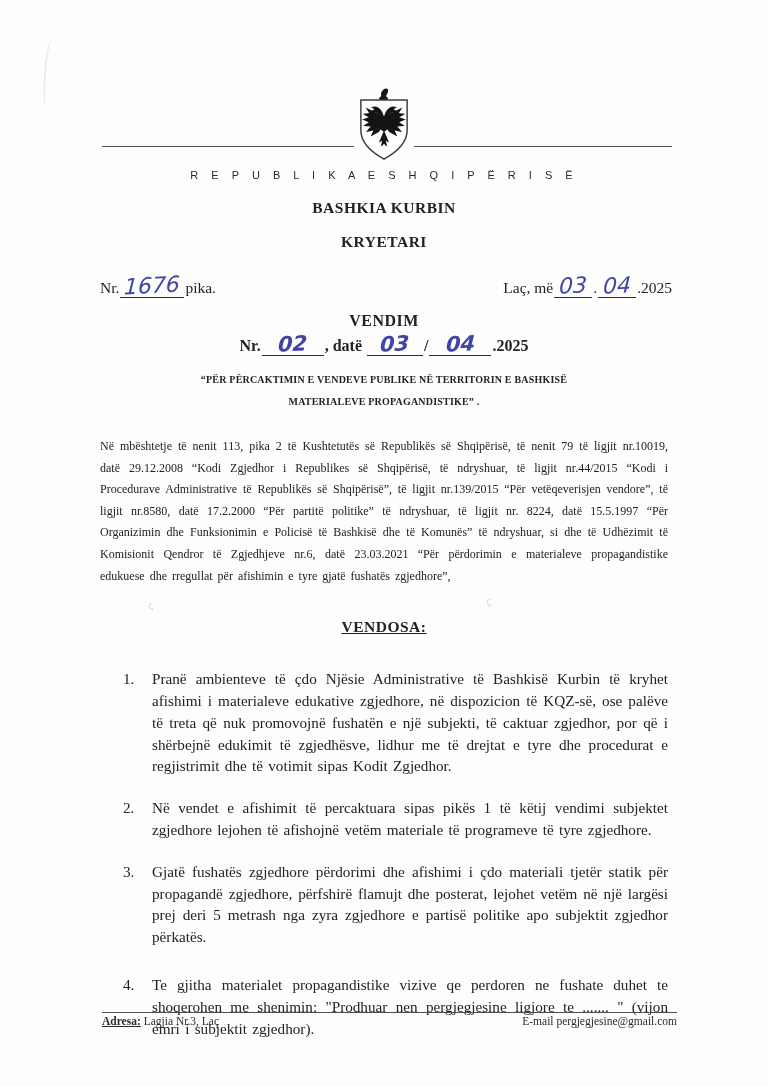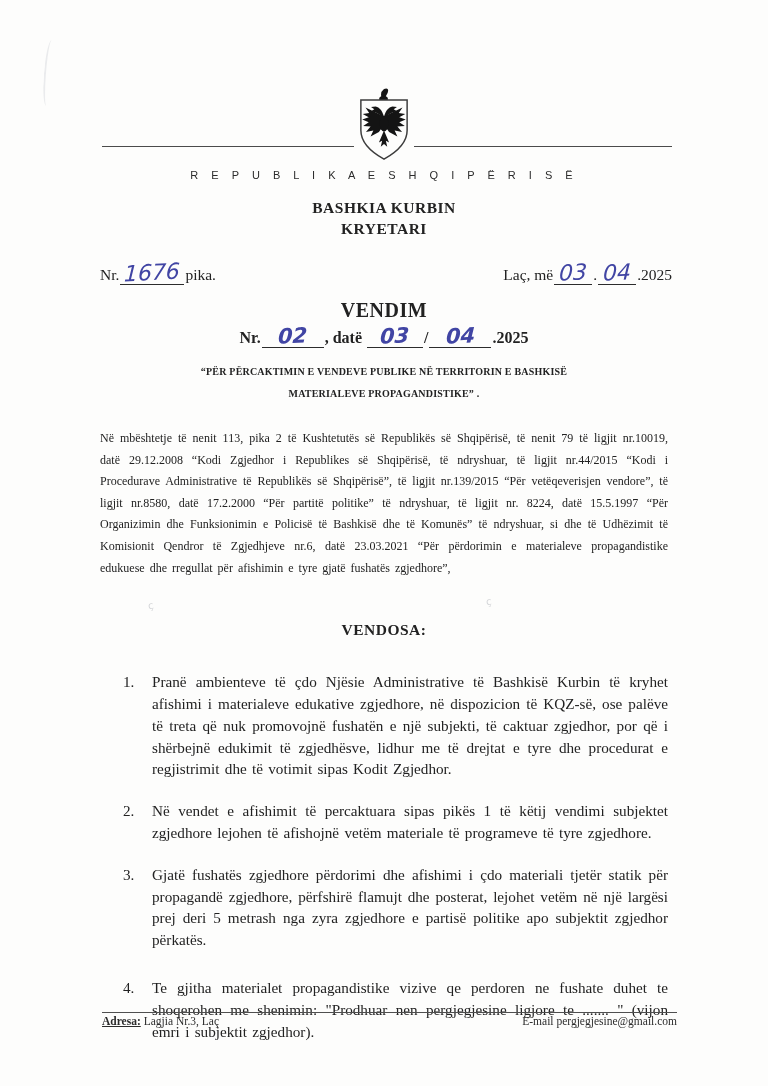--- a/index.html
+++ b/index.html
@@ -33,21 +33,21 @@
   .emblem{
     position:relative;display:inline-block;width:60px;height:74px;
     background:#fdfdfc;z-index:2;line-height:0;
   }
   .republic{
     margin-top:3px;
     font-family:"Liberation Sans",sans-serif;
     font-weight:normal;font-size:11px;letter-spacing:5px;color:#2b2b2b;
   }
   .municipality{margin-top:18px;font-weight:bold;font-size:15.5px;letter-spacing:.5px;}
-  .office{margin-top:3px;font-weight:bold;font-size:15.5px;letter-spacing:.5px;}
+  .office{margin-top:16px;font-weight:bold;font-size:15.5px;letter-spacing:.5px;}
 
   
   .hw{
     font-family:"DejaVu Sans",sans-serif;
     font-style:italic;
     color:#4145a4;
     display:inline-block;
     transform:rotate(-3deg) skewX(-6deg);
     line-height:1;
   }
@@ -63,42 +63,42 @@
     display:flex;justify-content:space-between;align-items:flex-end;
     margin:24px 96px 0 100px;
     font-size:15.5px;
   }
   .protocol-row .hw{font-size:22px;}
   .proto-uline{min-width:46px;}
   .date-uline{min-width:30px;}
 
   
   .decision-head{text-align:center;margin-top:14px;}
-  .decision-title-word{font-weight:bold;font-size:20px;letter-spacing:.5px;}
+  .decision-title-word{font-weight:bold;font-size:16px;letter-spacing:.5px;}
   .decision-nr-line{margin-top:4px;font-weight:bold;font-size:16px;}
   .decision-nr-line .hw{font-size:21px;}
   .nr-uline{min-width:54px;}
   .d3-uline{min-width:48px;}
   .d4-uline{min-width:54px;}
 
   .doc-title{
     margin:13px 80px 0 80px;
     font-weight:bold;font-size:10px;line-height:21.5px;
     text-align:center;letter-spacing:.2px;
   }
 
   
   .preamble{
     margin:24px 100px 0 100px;
     font-size:12px;line-height:21.6px;
     text-align:justify;word-spacing:2px;
   }
   .resolution-heading{
-    margin-top:42px;text-align:center;
-    font-weight:bold;font-size:15.5px;letter-spacing:.5px;
+    margin-top:31px;text-align:center;
+    font-weight:bold;font-size:15.5px;letter-spacing:.5px;text-decoration:underline;
   }
   .items{margin:32px 100px 0 123px;}
   .item{display:flex;margin-bottom:20px;font-size:15.2px;line-height:21.8px;}
   .item-num{width:29px;flex:0 0 29px;}
   .item-text{flex:1;text-align:justify;word-spacing:1.5px;}
   .item:nth-child(4){margin-top:26px;}
 
   
   .footer{
     position:absolute;left:102px;right:91px;top:1012px;

